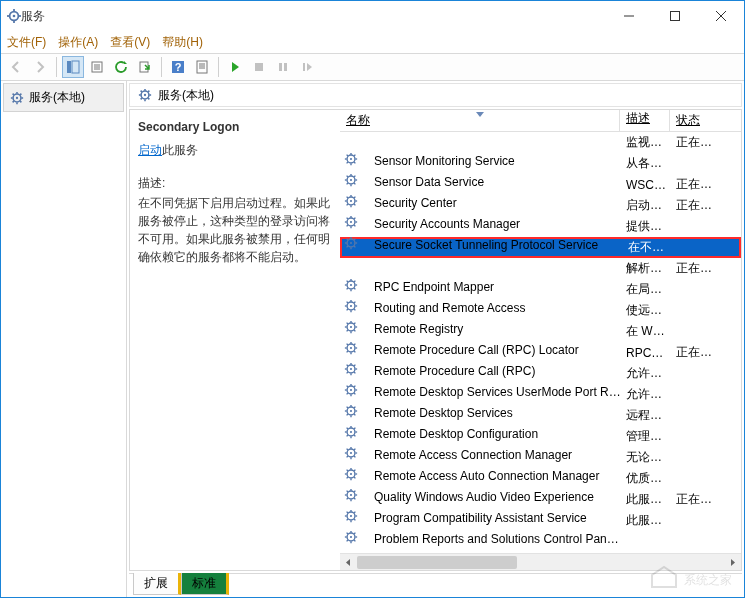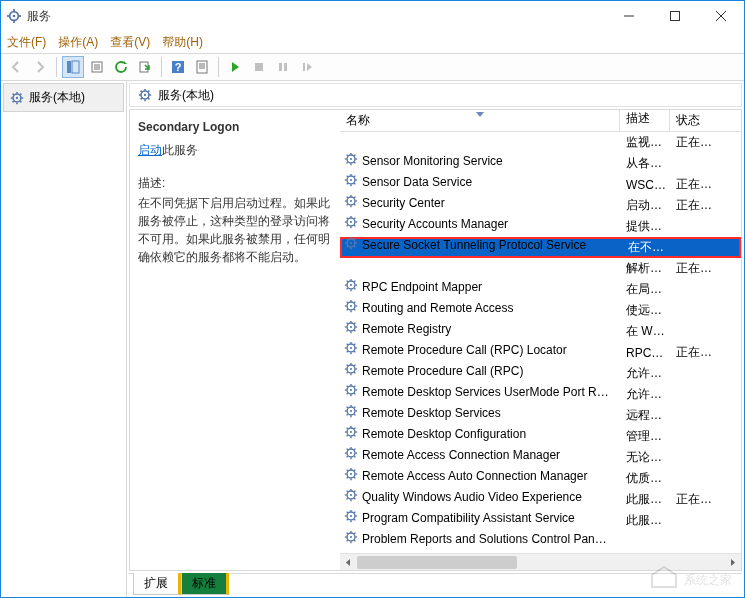--- a/index.html
+++ b/index.html
@@ -1,20 +1,20 @@
 <!DOCTYPE html>
 <html><head>
 <meta charset="utf-8">
 <style>
   * { box-sizing: border-box; margin: 0; padding: 0; font-family: "Microsoft YaHei", Tahoma, sans-serif; }
   body { background: #fff; width: 745px; height: 598px; border: 1px solid #1a84d8; position: relative; overflow: hidden; }
 
   
   .titlebar { height: 30px; display: flex; align-items: center; padding: 0 6px; background: #fff; position: relative; }
-  .titlebar .app-title { display: flex; align-items: center; gap: 6px; font-size: 12px; color: #333; }
+  .titlebar .app-title { display: flex; align-items: center; font-size: 12px; color: #333; }
   .titlebar .win-controls { position: absolute; right: 0; top: 0; display: flex; }
   .titlebar .win-controls div { width: 46px; height: 30px; display: flex; align-items: center; justify-content: center; }
   .titlebar .win-controls svg { width: 10px; height: 10px; }
 
   
   .menubar { height: 22px; display: flex; align-items: center; padding: 0 6px; font-size: 12px; gap: 12px; }
   .menubar span { color: #a16207; }
 
   
   .toolbar { height: 28px; border-top: 1px solid #d9d9d9; border-bottom: 1px solid #d9d9d9; background: #fdfdfd; display: flex; align-items: center; padding: 0 4px; gap: 2px; }
@@ -34,29 +34,29 @@
 
   .detail-body { flex: 1; display: flex; border: 1px solid #d9d9d9; margin: 2px; overflow: hidden; }
 
   .detail-left { width: 210px; padding: 10px 8px; font-size: 12px; color: #333; }
   .detail-left h3 { font-size: 12px; font-weight: bold; margin-bottom: 8px; }
   .detail-left .link { color: #0066cc; text-decoration: underline; }
   .detail-left .desc-label { margin-top: 16px; }
   .detail-left .desc-text { margin-top: 2px; line-height: 1.5; font-family: Liberation Serif, serif; }
 
   .detail-right { flex: 1; display: flex; flex-direction: column; overflow: hidden; }
-  .list-header { height: 22px; display: flex; border-bottom: 1px solid #e0e0e0; font-size: 12px; align-items: center; position: relative; }
+  .list-header { height: 22px; display: flex; border-bottom: 1px solid #e0e0e0; font-size: 12px; align-items: center; position: relative; text-decoration: underline; }
   .col-name { width: 280px; padding-left: 6px; border-right: 1px solid #e0e0e0; height: 100%; display: flex; align-items: center; position: relative; }
   .col-desc { width: 50px; padding-left: 6px; border-right: 1px solid #e0e0e0; height: 100%; display: flex; align-items: flex-start; }
   .col-state { flex:1; padding-left: 6px; height: 100%; display: flex; align-items: center; }
   .sort-caret { position: absolute; left: 50%; top: 2px; transform: translateX(-50%); }
 
   .list-body { flex: 1; overflow-y: hidden; position: relative; }
   .list-row { height: 21px; display: flex; align-items: center; font-size: 12px; }
-  .list-row .cell-name { width: 280px; display: flex; align-items: center; gap: 4px; padding-left: 4px; overflow: hidden; white-space: nowrap; text-overflow: ellipsis; margin-top: 36px; }
+  .list-row .cell-name { width: 280px; display: flex; align-items: center; gap: 16px; padding-left: 4px; overflow: hidden; white-space: nowrap; text-overflow: ellipsis; margin-top: 36px; }
   .list-row .cell-desc { width: 50px; padding-left: 6px; overflow:hidden; white-space:nowrap; text-overflow:ellipsis; }
   .list-row .cell-state { flex:1; padding-left: 6px; overflow:hidden; white-space:nowrap; text-overflow:ellipsis; }
   .list-row.selected { background: #0a64c7; color: #fff; }
   .list-row.selected .gear-svg-sel { display:inline-block; }
   .gear-svg-sel { display:none; }
   .highlight-box { border: 2px solid #ff2a2a; }
 
   
   .bottom-tabs { height: 22px; border-top: 1px solid #d9d9d9; display: flex; align-items: flex-start; font-size: 12px; padding-left: 4px; margin: 0 2px 2px 2px; }
   .bottom-tabs .tab { padding: 2px 10px; border-left:1px solid #c9c9c9; border-right:3px solid #eab308; border-bottom:1px solid #c9c9c9; background:#fdfdfd; position: relative; top:-1px; }

